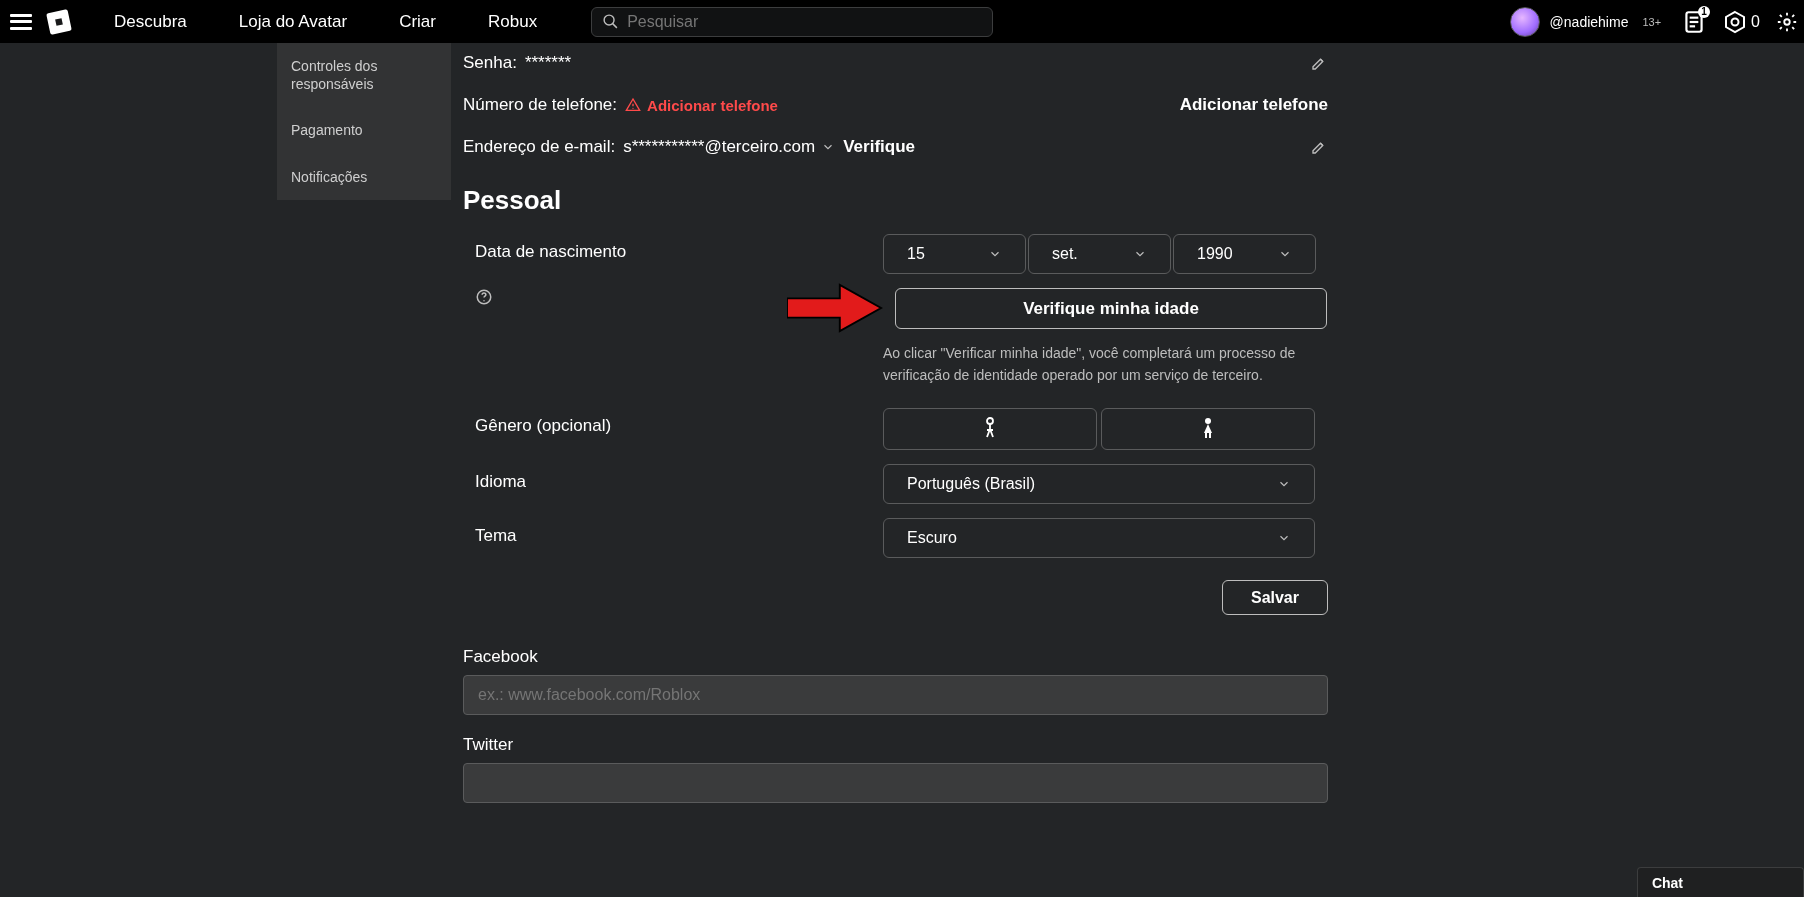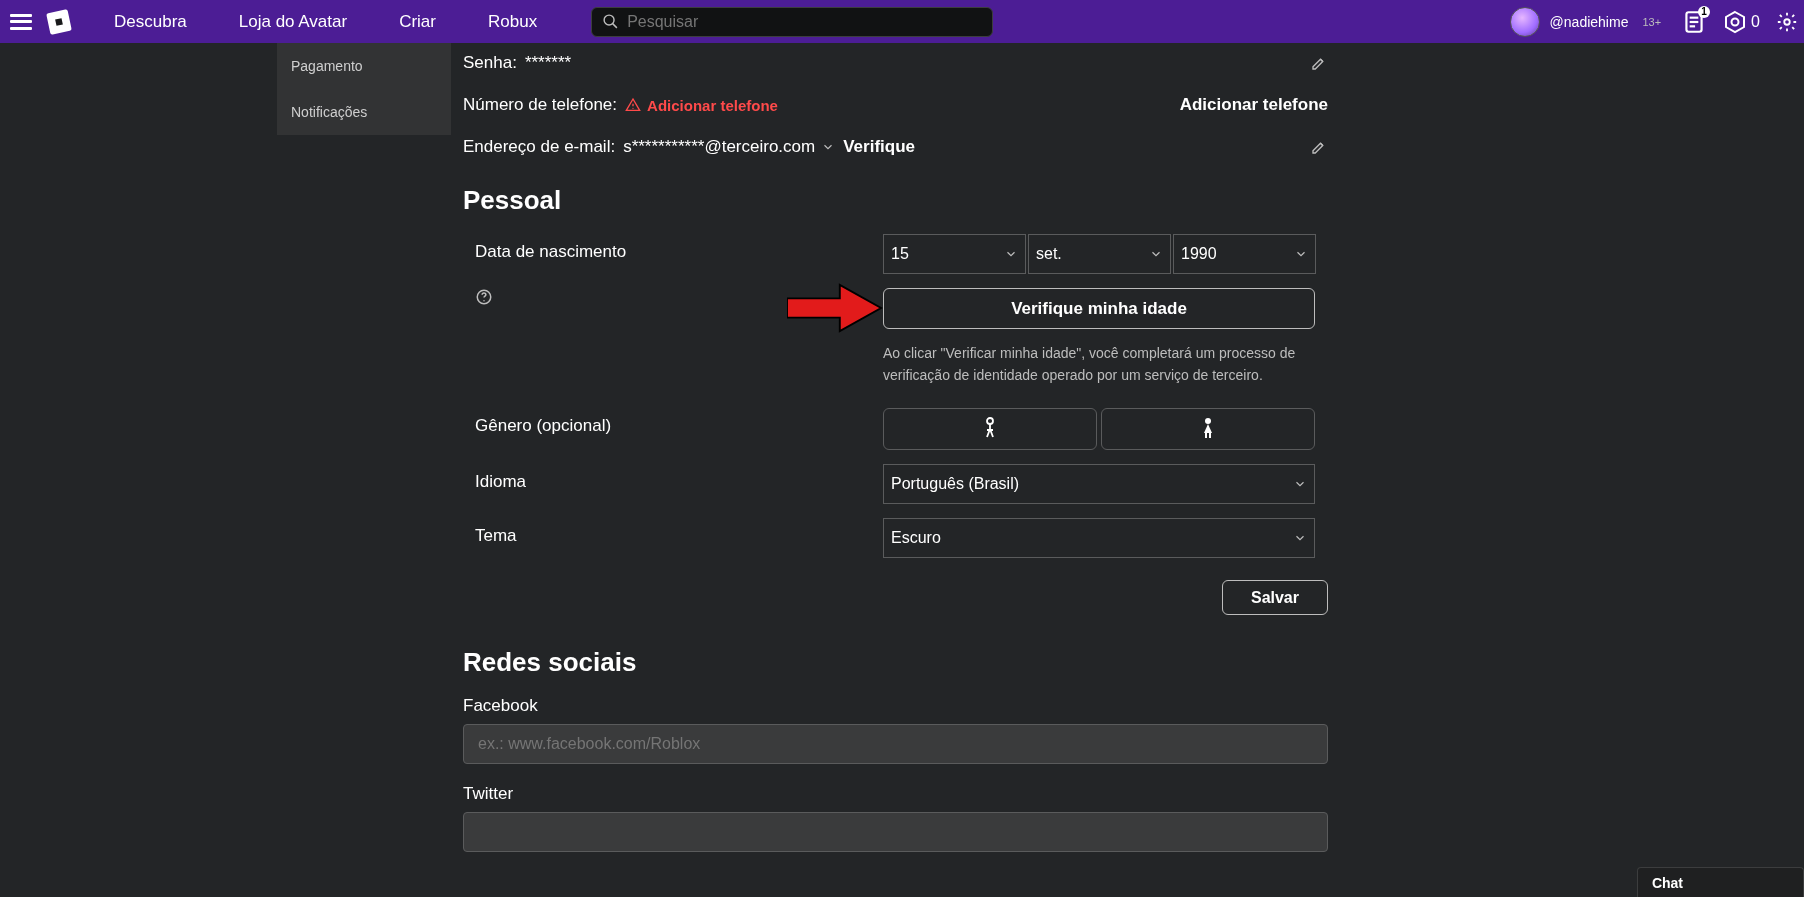--- a/index.html
+++ b/index.html
@@ -1,19 +1,19 @@
 <!DOCTYPE html>
 <html><head>
 <meta charset="utf-8">
 <style>
   * { margin: 0; padding: 0; box-sizing: border-box; font-family: "Helvetica Neue", Arial, sans-serif; }
   body { background: #232527; color: #fff; width: 1804px; height: 897px; overflow: hidden; }
 
   
-  .topbar { position: fixed; top: 0; left: 0; right: 0; height: 43px; background: #4c1d95; display: flex; align-items: center; z-index: 10; }
+  .topbar { position: fixed; top: 0; left: 0; right: 0; height: 43px; background: #000000; display: flex; align-items: center; z-index: 10; }
   .menu-btn { width: 42px; height: 43px; display: flex; align-items: center; justify-content: center; cursor: pointer; }
   .hamburger { width: 22px; height: 16px; display: flex; flex-direction: column; justify-content: space-between; }
   .hamburger span { display: block; height: 3px; background: #fff; border-radius: 1px; }
   .logo { width: 26px; height: 26px; margin: 0 16px 0 4px; }
   .nav-links { display: flex; height: 100%; }
   .nav-link { display: flex; align-items: center; padding: 0 26px; color: #fff; font-size: 17px; font-weight: 400; cursor: pointer; }
   .search-wrap { margin-left: 28px; width: 402px; height: 30px; background: #111213; border: 1px solid #3c3d3e; border-radius: 6px; display: flex; align-items: center; padding: 0 10px; gap: 8px; }
   .search-wrap input { flex: 1; background: transparent; border: none; outline: none; color: #bdbdbd; font-size: 16px; }
   .nav-right { margin-left: auto; display: flex; align-items: center; height: 100%; padding-right: 6px; gap: 10px; }
   .avatar { width: 30px; height: 30px; border-radius: 50%; background: radial-gradient(circle at 40% 35%, #e6b7ff, #9f6cff 60%, #5a3b8a); border: 1px solid #555; }
@@ -39,31 +39,31 @@
   .verified { font-size: 17px; font-weight: 700; color: #fff; margin-left: 8px; }
   .check-svg { margin-left: 6px; }
 
   h2.section { font-size: 26px; font-weight: 800; margin: 24px 0 18px; }
 
   .form-row { display: flex; margin-bottom: 14px; }
   .form-label { width: 420px; font-size: 17px; color: #fff; padding-top: 8px; padding-left: 12px; }
   .form-ctrl { flex: 1; }
 
   .dob-group { display: flex; gap: 2px; }
-  .select { height: 40px; background: #232527; border: 1px solid #5a5b5c; border-radius: 0; display: flex; align-items: center; padding: 0 7px; color: #fff; font-size: 16px; cursor: pointer; position: relative; }
+  .select { height: 40px; background: #232527; border: 1px solid #5a5b5c; border-radius: 6px; display: flex; align-items: center; padding: 0 23px; color: #fff; font-size: 16px; cursor: pointer; position: relative; }
   .select .chev { margin-left: auto; }
   .sel-day { width: 143px; }
   .sel-mon { width: 143px; gap: 15px; }
   .sel-year { width: 143px; }
 
   .help-row { display: flex; margin-top: 14px; }
   .help-icon { width: 420px; padding-left: 12px; }
 
   .verify-col { flex: 1; }
-  .verify-btn { height: 41px; width: 432px; border: 1px solid #bdbdbd; border-radius: 6px; display: flex; align-items: center; justify-content: center; font-size: 17px; font-weight: 600; color: #fff; cursor: pointer; }
+  .verify-btn { height: 41px; width: 432px; border: 1px solid #bdbdbd; border-radius: 6px; display: flex; align-items: center; justify-content: center; font-size: 17px; font-weight: 600; color: #fff; cursor: pointer; margin-left: 12px; }
   .verify-desc { width: 432px; font-size: 14px; color: #bdbdbd; margin-top: 14px; line-height: 1.55; }
 
   .arrow { position: absolute; width: 96px; height: 64px; pointer-events: none; }
 
   .gender-group { display: flex; gap: 4px; }
   .gender-btn { flex: 1; height: 42px; border: 1px solid #5a5b5c; border-radius: 6px; display: flex; align-items: center; justify-content: center; cursor: pointer; }
   .gender-btn.left { width: 214px; }
   .gender-btn.right { width: 214px; }
 
   .wide-select { width: 432px; gap: 36px; }
@@ -130,20 +130,21 @@
     <div style="margin-left:6px;">
       <svg width="22" height="22" viewBox="0 0 24 24">
           <circle cx="12" cy="12" r="3" stroke="#fff" stroke-width="2" fill="none"></circle>
           <path d="M12 2v3M12 19v3M4.2 4.2l2.1 2.1M17.7 17.7l2.1 2.1M2 12h3M19 12h3M4.2 19.8l2.1-2.1M17.7 6.3l2.1-2.1" stroke="#fff" stroke-width="2"></path>
         </svg>
     </div>
   </div>
 </div>
 
 <div class="sidebar">
+  <div class="sidebar-item">Controles dos responsáveis</div>
   <div class="sidebar-item">Pagamento</div>
   <div class="sidebar-item">Notificações</div>
 </div>
 
 <div class="content">
 
   
   <div class="row">
     <span class="row-label">Senha:</span>
     <span class="row-value">*******</span>
@@ -281,21 +282,20 @@
       </div>
     </div>
   </div>
 
   
   <div class="save-row">
     <div class="save-btn">Salvar</div>
   </div>
 
   
-  <h2 class="section">Redes sociais</h2>
 
   <div class="social-label">Facebook</div>
   <input class="social-input" type="text" placeholder="ex.: www.facebook.com/Roblox" style="">
 
   <div class="social-label" style="margin-top:20px;">Twitter</div>
   <input class="social-input" type="text" style="margin-bottom: 40px;">
 
 </div>
 
 <div class="chat-tab">

